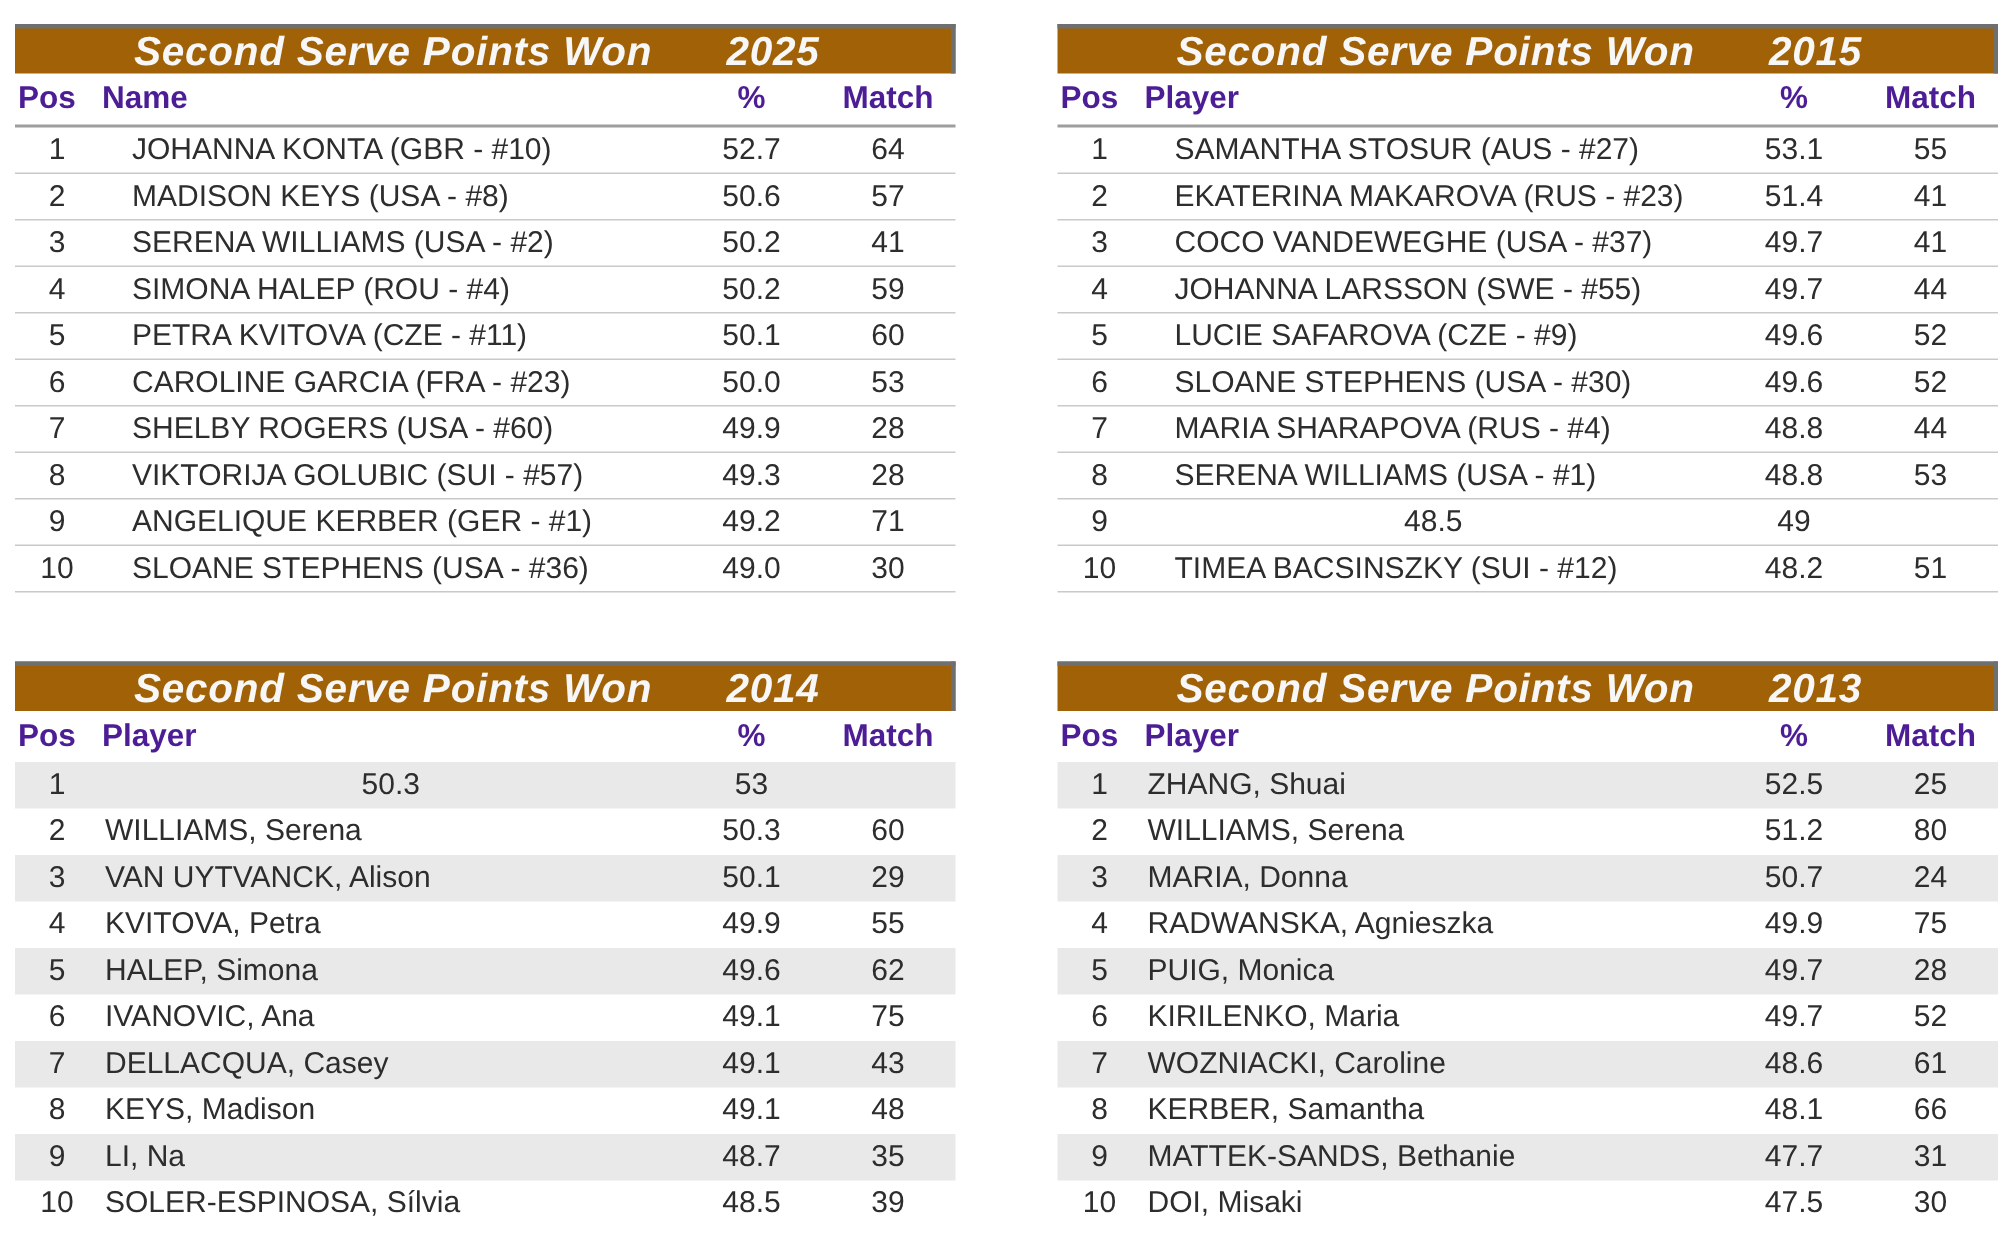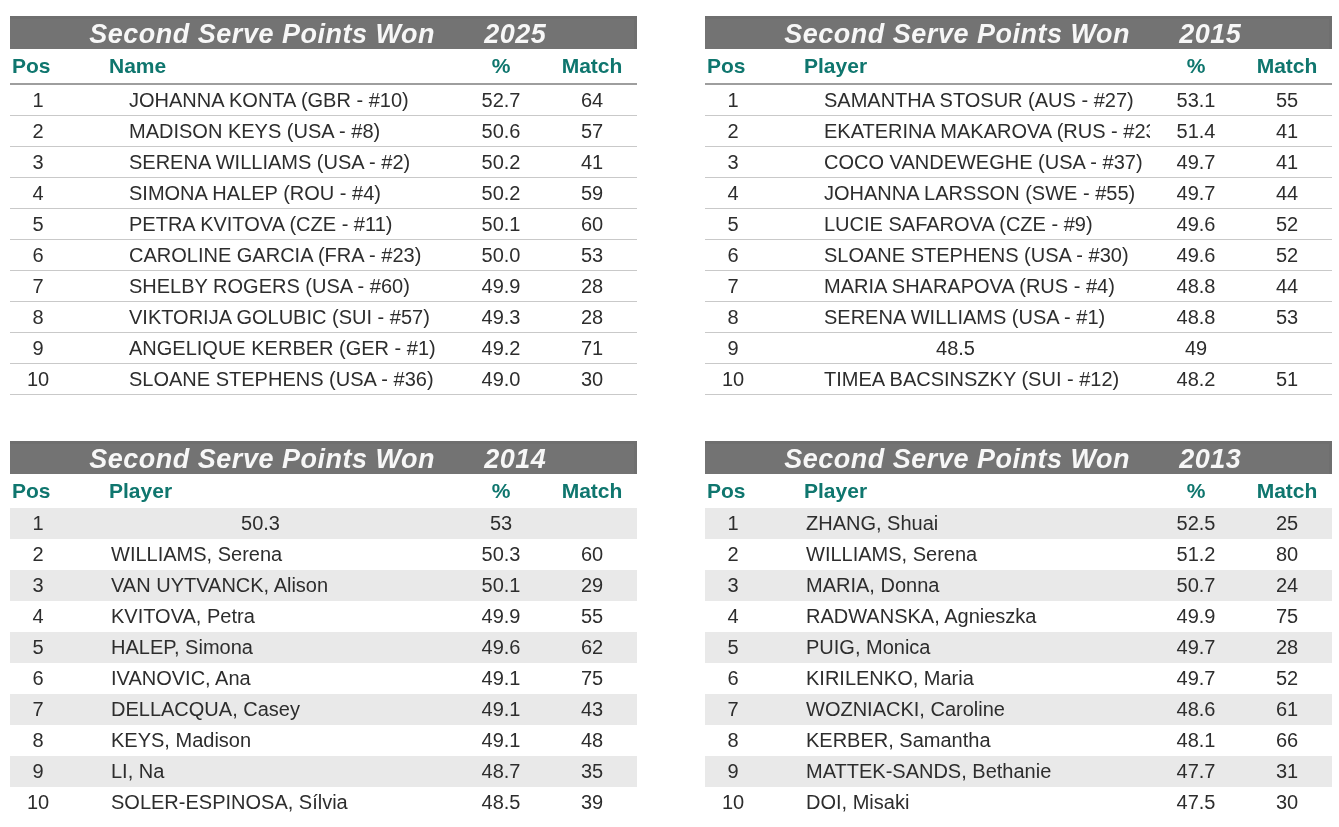--- a/index.html
+++ b/index.html
@@ -25,21 +25,21 @@
     row-gap: 46px;
     align-content: start;
   }
   .stat-table {
     width: 100%;
   }
   
   .bar {
     box-sizing: border-box;
     height: 33px;
-    background: #737373;
+    background: #a16207;
     border-top: 3px solid #6f6f6f;
     border-right: 3px solid #6f6f6f;
     display: flex;
     align-items: center;
     color: #f7f7f7;
     font-weight: bold;
     font-style: italic;
     font-size: 27px;
     letter-spacing: 0.5px;
     white-space: nowrap;
@@ -53,27 +53,27 @@
     width: 24%;
     text-align: left;
   }
   
   .cols, .row {
     display: grid;
     grid-template-columns: 56px 1fr 92px 90px;
     align-items: center;
   }
   .c-pct, .c-match, .c-pos { text-align: center; }
-  .c-name { text-align: left; padding-left: 2px; white-space: nowrap; overflow: hidden; margin-left: 41px; }
+  .c-name { text-align: left; padding-left: 2px; white-space: nowrap; overflow: hidden; }
   
   .cols {
     height: 34px;
     font-weight: bold;
     font-size: 21px;
-    color: #0f766e;
+    color: #4c1d95;
   }
   .cols .c-pos { text-align: left; padding-left: 2px; }
   
   .row {
     height: 31px;
     font-size: 20px;
     color: #2d2d2d;
   }
   
   .lines .cols { border-bottom: 2px solid #9e9e9e; }

